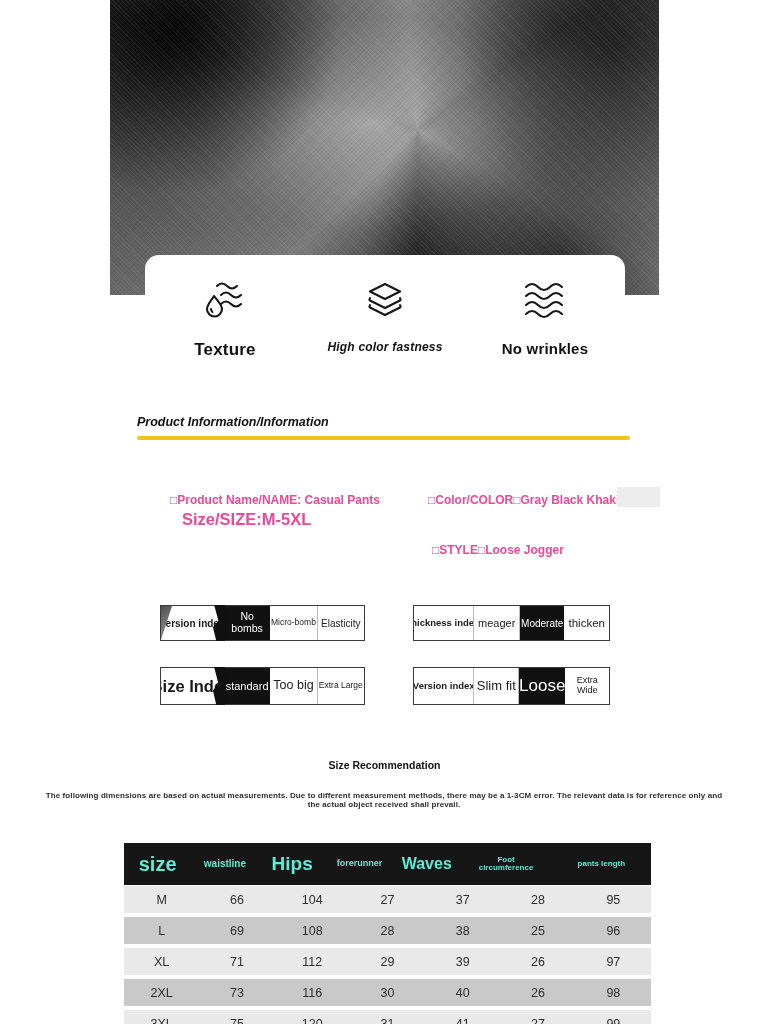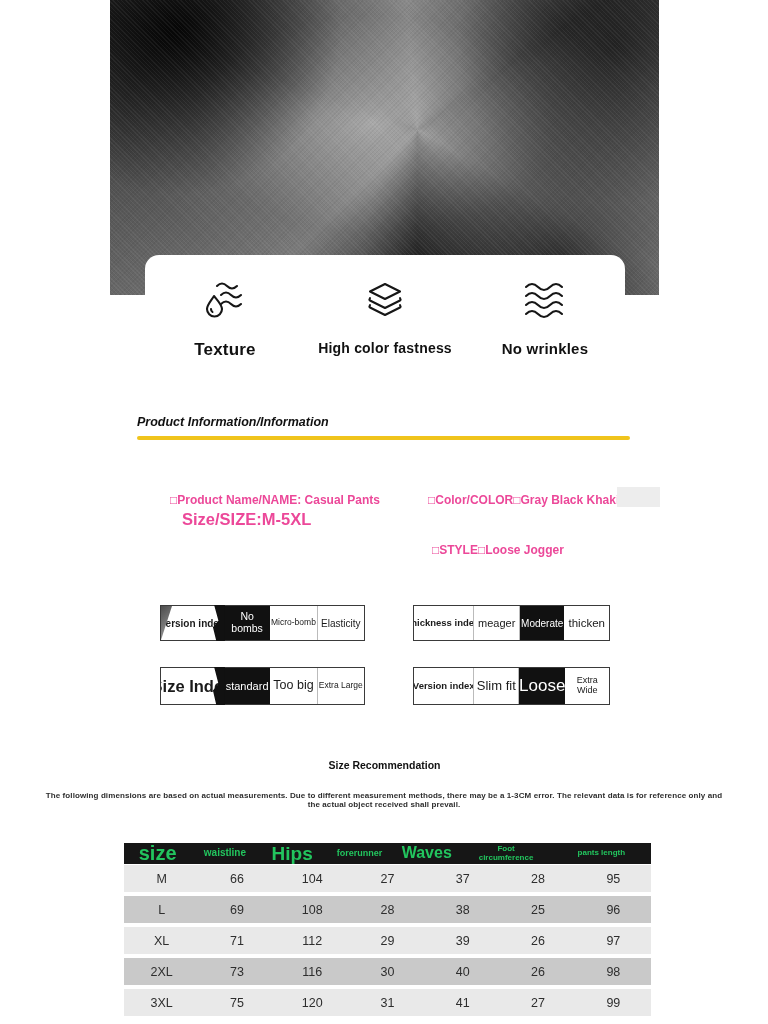--- a/index.html
+++ b/index.html
@@ -30,21 +30,21 @@
   .feature-panel {
     position:absolute; left:145px; top:255px; width:480px; height:108px;
     background:#fff; border-radius:14px 14px 0 0;
     display:flex; align-items:flex-start; padding-top:19px;
   }
   .feat { flex:1; display:flex; flex-direction:column; align-items:center; }
   .feat .ficon { height:54px; display:flex; align-items:center; justify-content:center; }
   .feat svg { stroke:#161616; fill:none; stroke-width:2.1; stroke-linecap:round; stroke-linejoin:round; }
   .feat-label { margin-top:12px; font-weight:700; color:#111; letter-spacing:.2px; white-space:nowrap; }
   .feat-0 .feat-label { font-size:17px; }
-  .feat-1 .feat-label { font-size:14px; }
+  .feat-1 .feat-label { font-size:12px;font-style:italic; }
   .feat-2 .feat-label { font-size:10.5px; }
   .feat-3 .feat-label { font-size:15px; }
 
   
   .pi-heading { position:absolute; left:137px; top:415px; font-size:12.5px; font-weight:700;font-style:italic; }
   .accent-bar { position:absolute; left:137px; top:436px; width:493px; height:4px; border-radius:2px;
                 background:var(--accent,#F0C41C); }
   .info-field { position:absolute; font-weight:700; color:#ec4899; white-space:nowrap; }
   .if-0 { left:170px; top:493px; font-size:12px; }
   .if-1 { left:428px; top:493px; font-size:12px; }
@@ -89,21 +89,21 @@
   }
 
   
   .size-heading { position:absolute; left:110px; top:759px; width:549px; text-align:center;
                   font-size:10.5px; font-weight:700; }
   .disclaimer { position:absolute; left:39px; top:791px; width:690px; text-align:center;
                 font-size:8px; font-weight:600; color:#2e2e2e; letter-spacing:.1px; }
 
   
   .size-table { position:absolute; left:124px; top:843px; width:527px; }
-  .st-header { display:flex; height:21px; background:var(--table-header,#161616); color:#22c55e;
+  .st-header { display:flex; height:42px; background:var(--table-header,#161616); color:#5eead4;
                align-items:center; margin-bottom:1px; }
   .st-header .hc { flex:1; text-align:center; line-height:1.05; font-weight:700; }
   .hc0 { font-size:20px; } .hc1 { font-size:10px; font-weight:600; }
   .hc2 { font-size:19px; } .hc3 { font-size:9px; font-weight:600; }
   .hc4 { font-size:16px; } .hc5 { font-size:8px; font-weight:600; padding:0 12px; }
   .hc6 { font-size:8px; font-weight:600; padding:0 16px; }
   .size-row { display:flex; height:27px; margin-top:4px; align-items:center; }
   .size-row:first-child { margin-top:0; }
   .size-row:nth-child(odd) { background:var(--row-light,#E9E9E9); }
   .size-row:nth-child(even) { background:var(--row-dark,#C9C9C9); }

